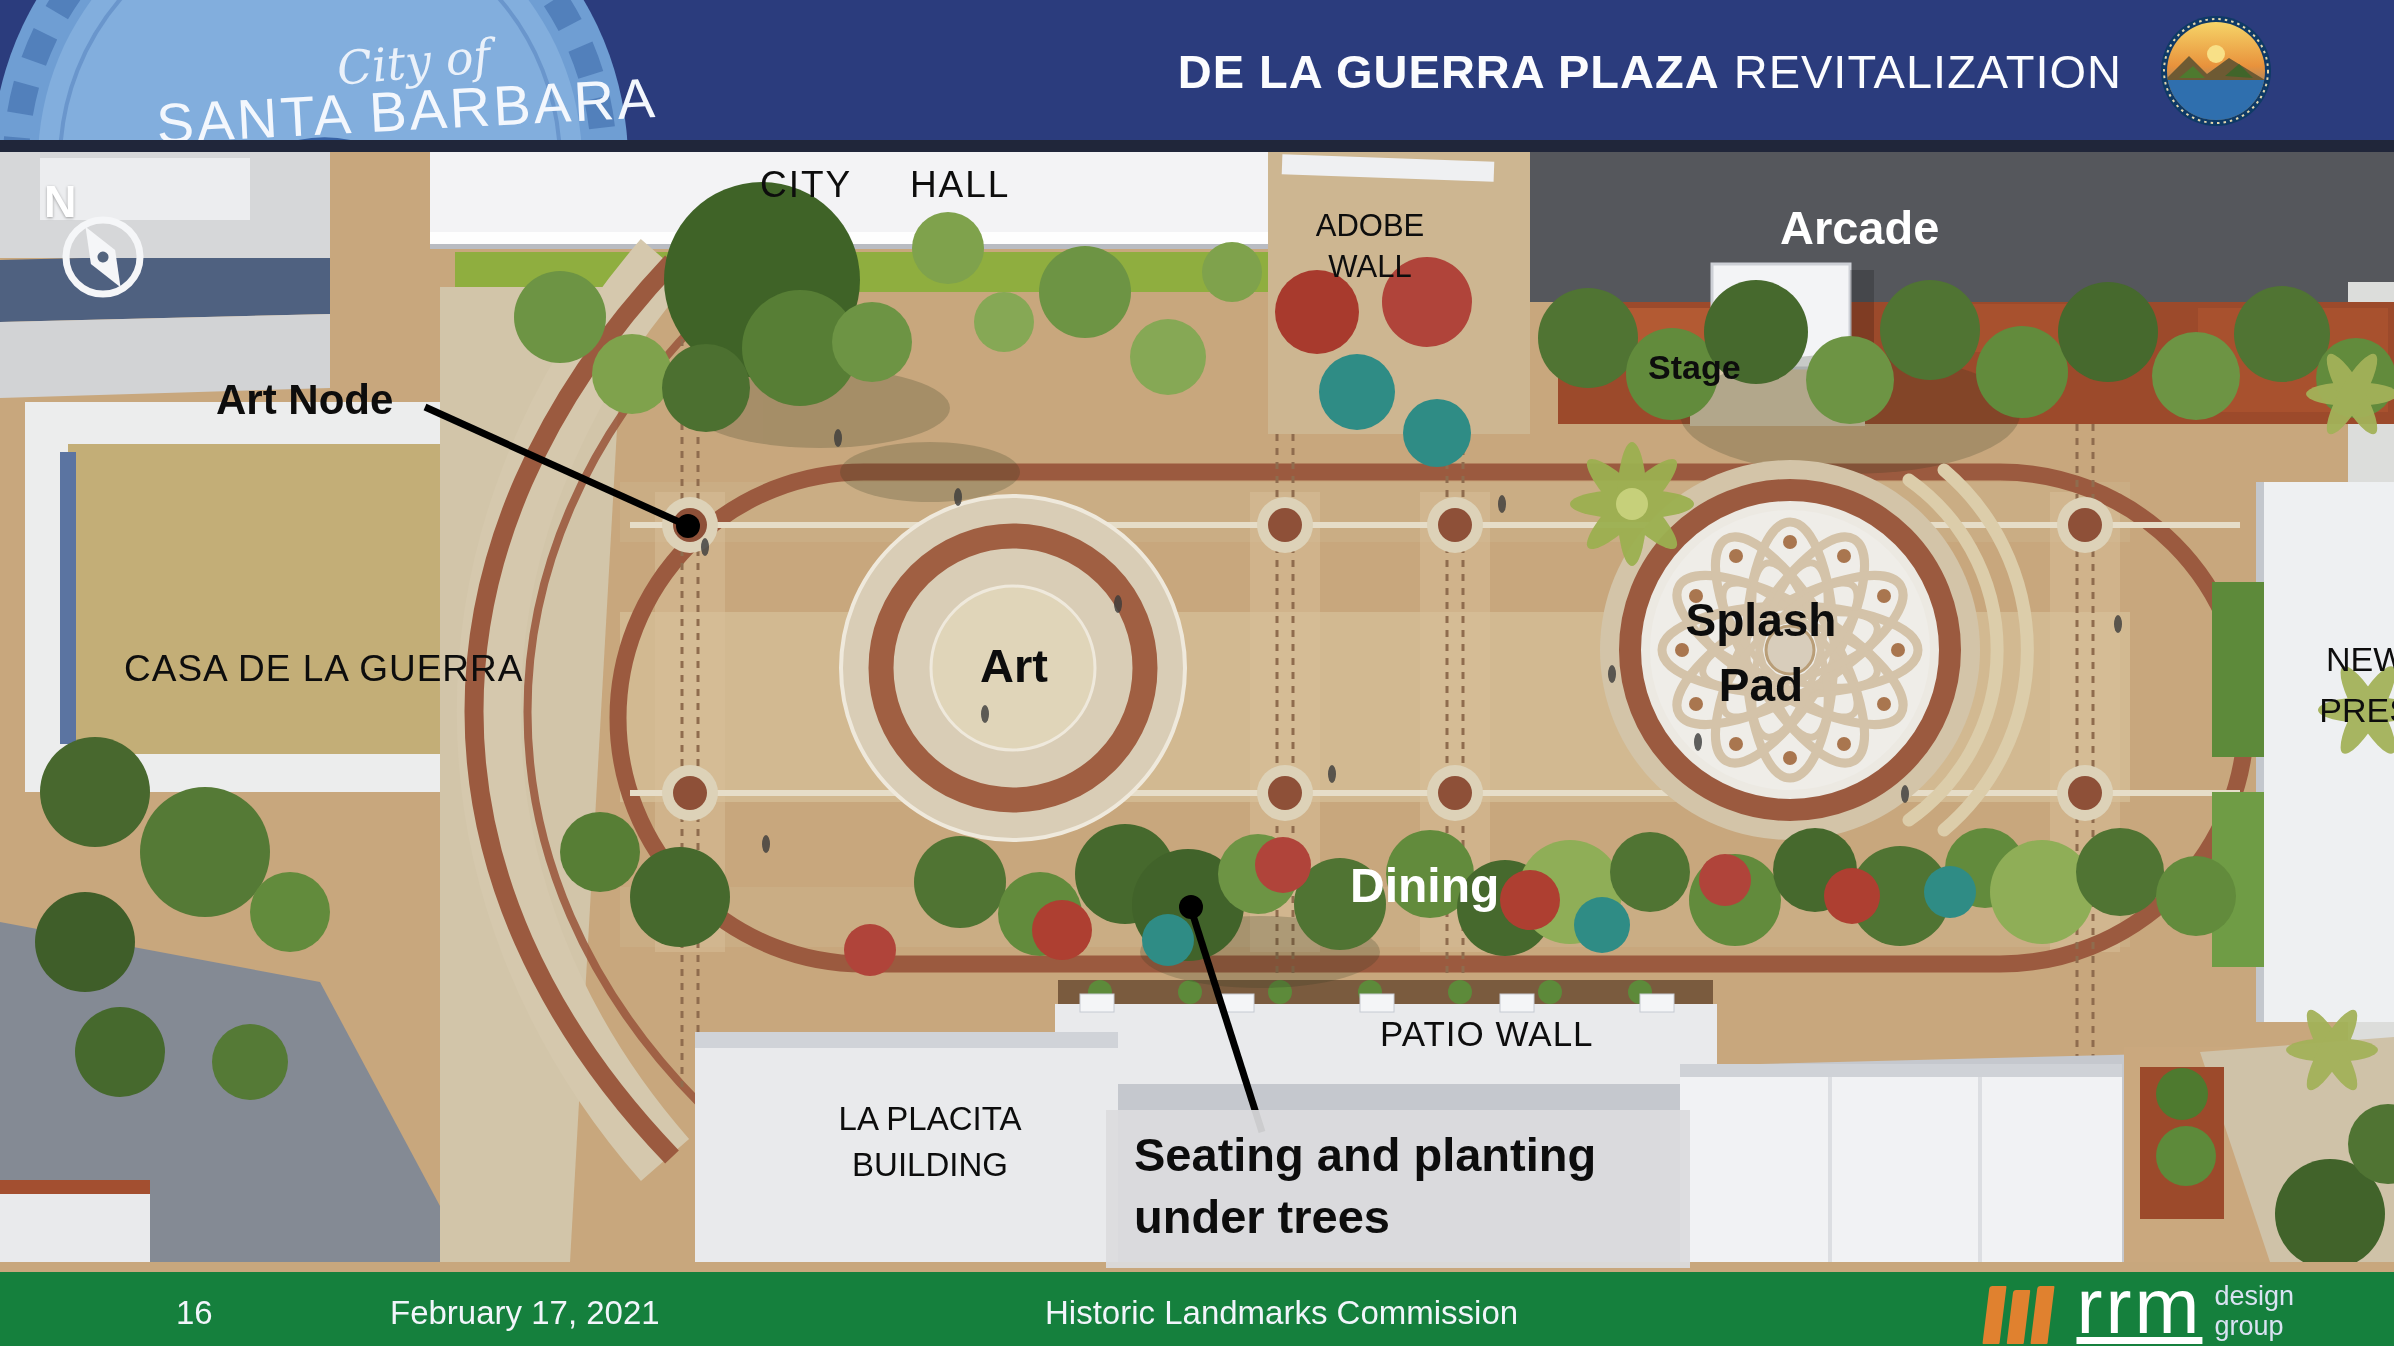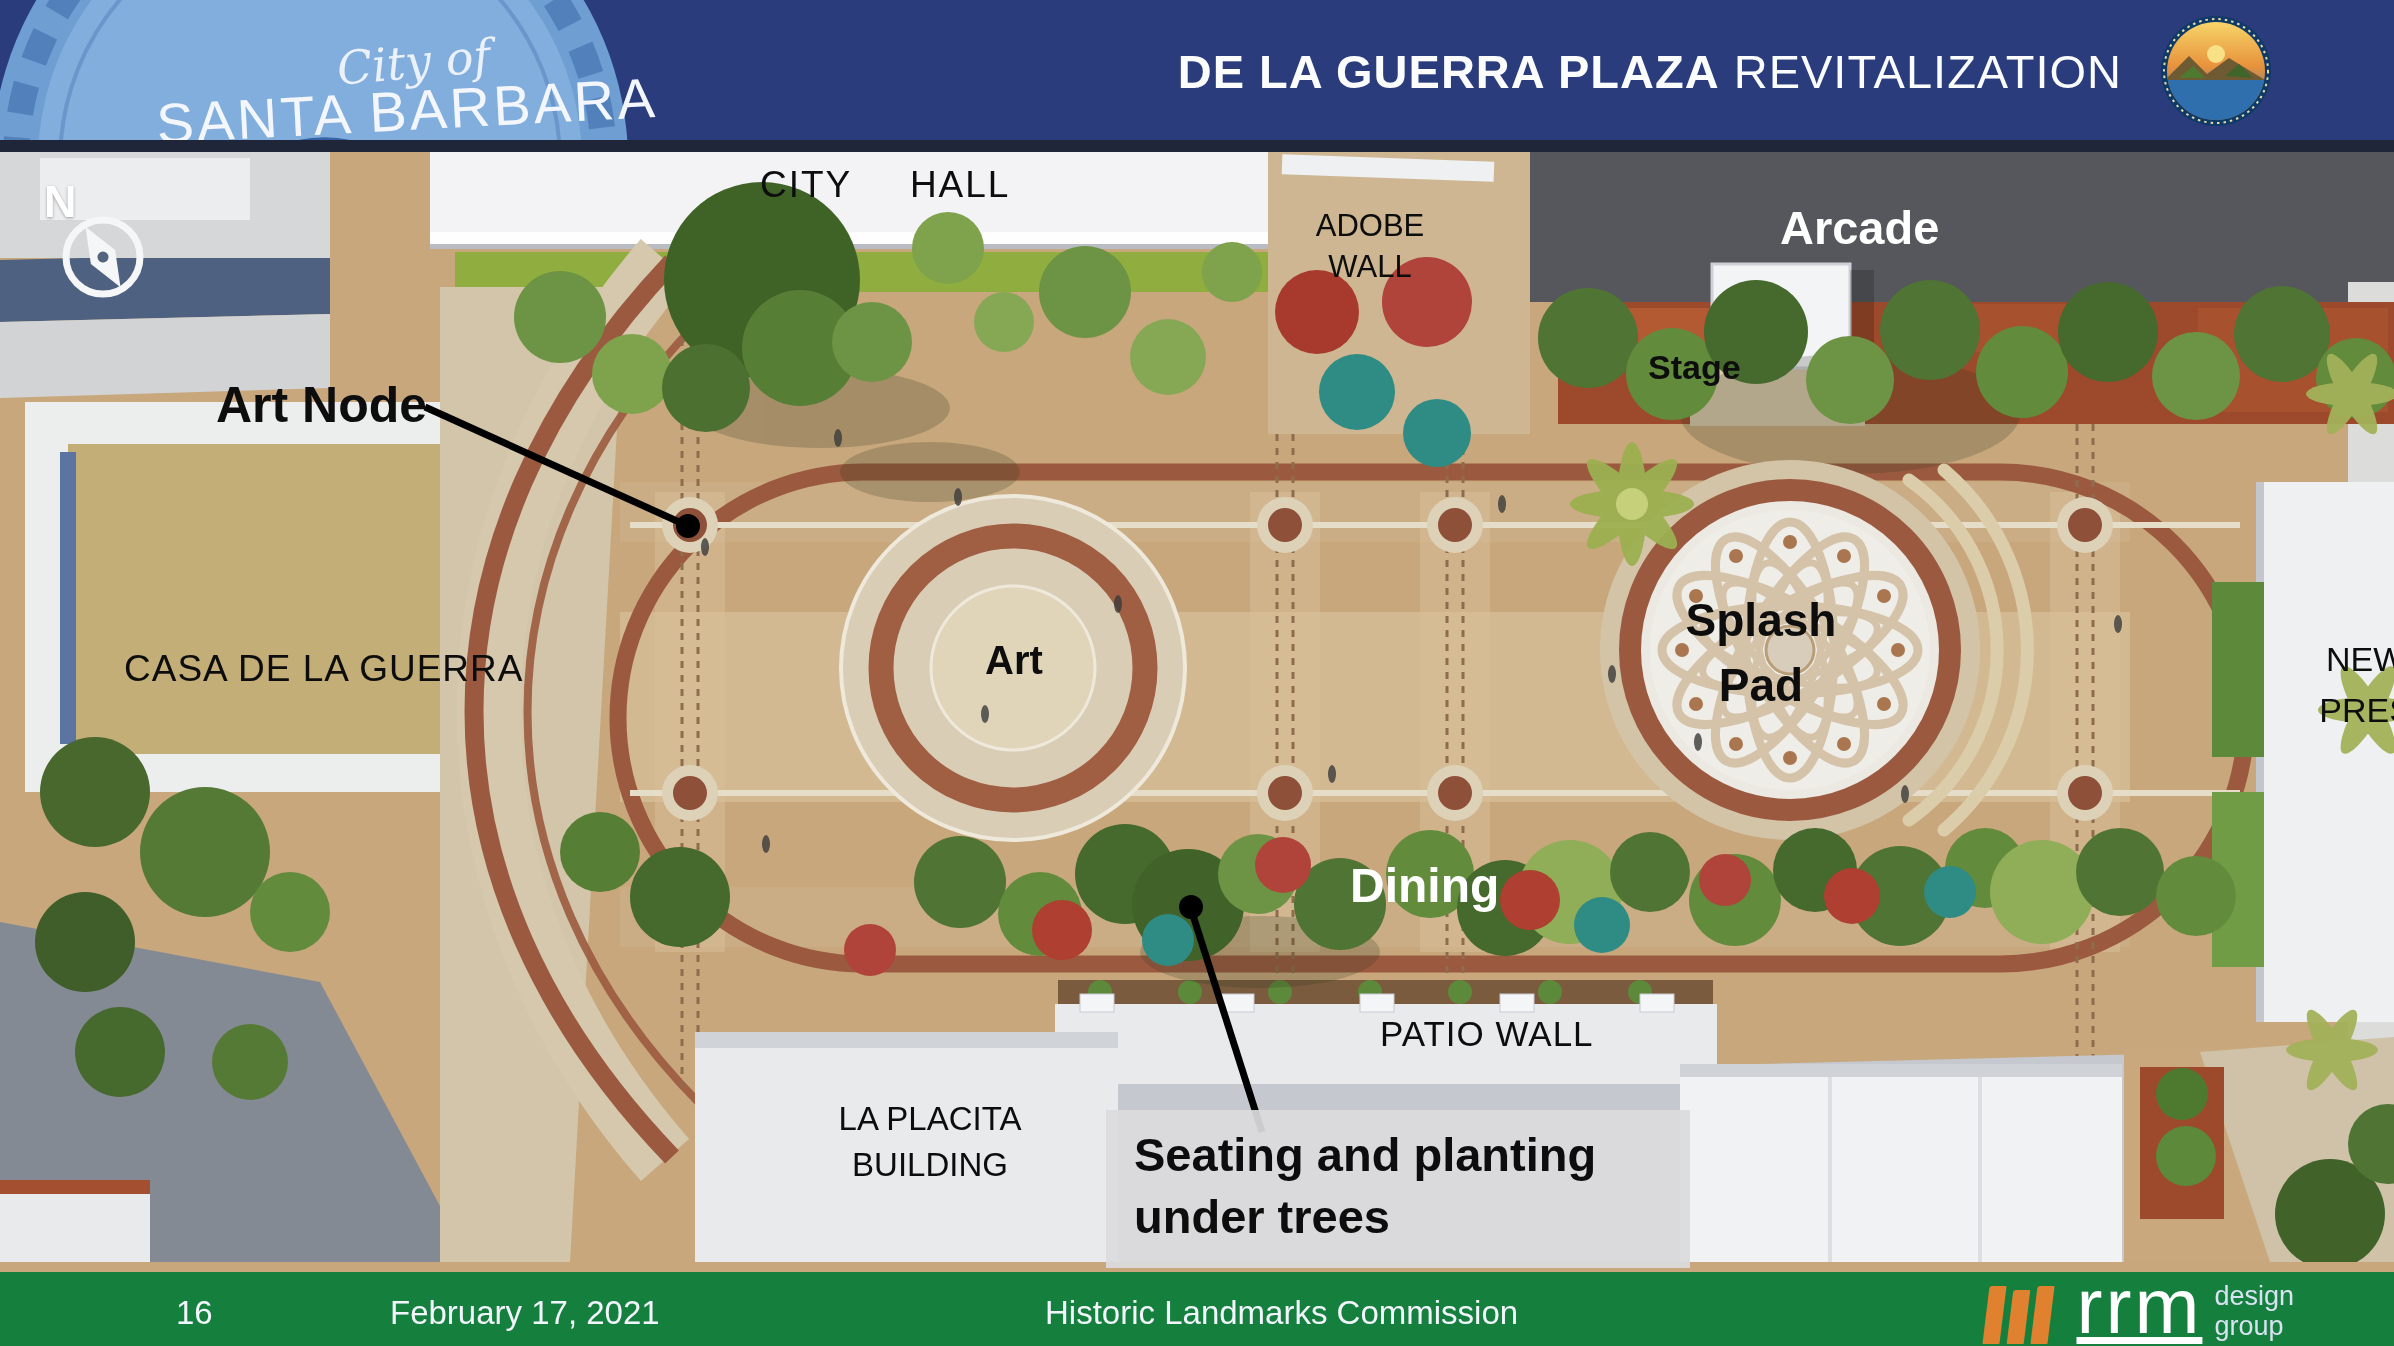--- a/index.html
+++ b/index.html
@@ -19,23 +19,23 @@
   .map svg.base{position:absolute;left:0;top:0;}
   .map-label{position:absolute;color:#0d0d0d;white-space:pre-line;z-index:10;}
   .wht{color:#ffffff;}
   .bld{font-weight:bold;}
 
   #lbl-north{left:44px;top:24px;font-size:45px;font-weight:bold;color:#fff;text-shadow:0 1px 3px rgba(0,0,0,.35);}
   #lbl-city-hall{left:760px;top:12px;font-size:37px;word-spacing:46px;letter-spacing:2px;}
   #lbl-adobe-wall{left:1250px;top:54px;width:240px;font-size:31px;line-height:1.32;text-align:center;}
   #lbl-arcade{left:1780px;top:48px;font-size:47px;}
   #lbl-stage{left:1608px;top:196px;font-size:34px;margin-left:40px;}
-  #lbl-art-node{left:216px;top:224px;font-size:50px;}
+  #lbl-art-node{left:216px;top:224px;font-size:42px;}
   #lbl-casa{left:124px;top:496px;font-size:37px;letter-spacing:1px;}
-  #lbl-art{left:938px;top:486px;width:152px;text-align:center;font-size:40px;}
+  #lbl-art{left:938px;top:486px;width:152px;text-align:center;font-size:47px;}
   #lbl-splash{left:1648px;top:436px;width:226px;text-align:center;font-size:46px;line-height:1.42;}
   #lbl-news{left:2264px;top:482px;width:130px;text-align:center;font-size:34px;line-height:1.5;padding-left:48px;}
   #lbl-dining{left:1350px;top:706px;font-size:48px;}
   #lbl-patio-wall{left:1380px;top:862px;font-size:35px;letter-spacing:1px;}
   #lbl-la-placita{left:794px;top:944px;width:272px;text-align:center;font-size:33px;line-height:1.4;}
   #lbl-seating{left:1106px;top:958px;width:548px;padding:14px 8px 20px 28px;font-size:47px;line-height:1.32;background:rgba(219,220,222,.93);}
   #lbl-restroom{left:1758px;top:974px;font-size:50px;}
 
   
   .footer{position:absolute;left:0;top:1272px;width:2394px;height:84px;background:#15803d;z-index:30;}

